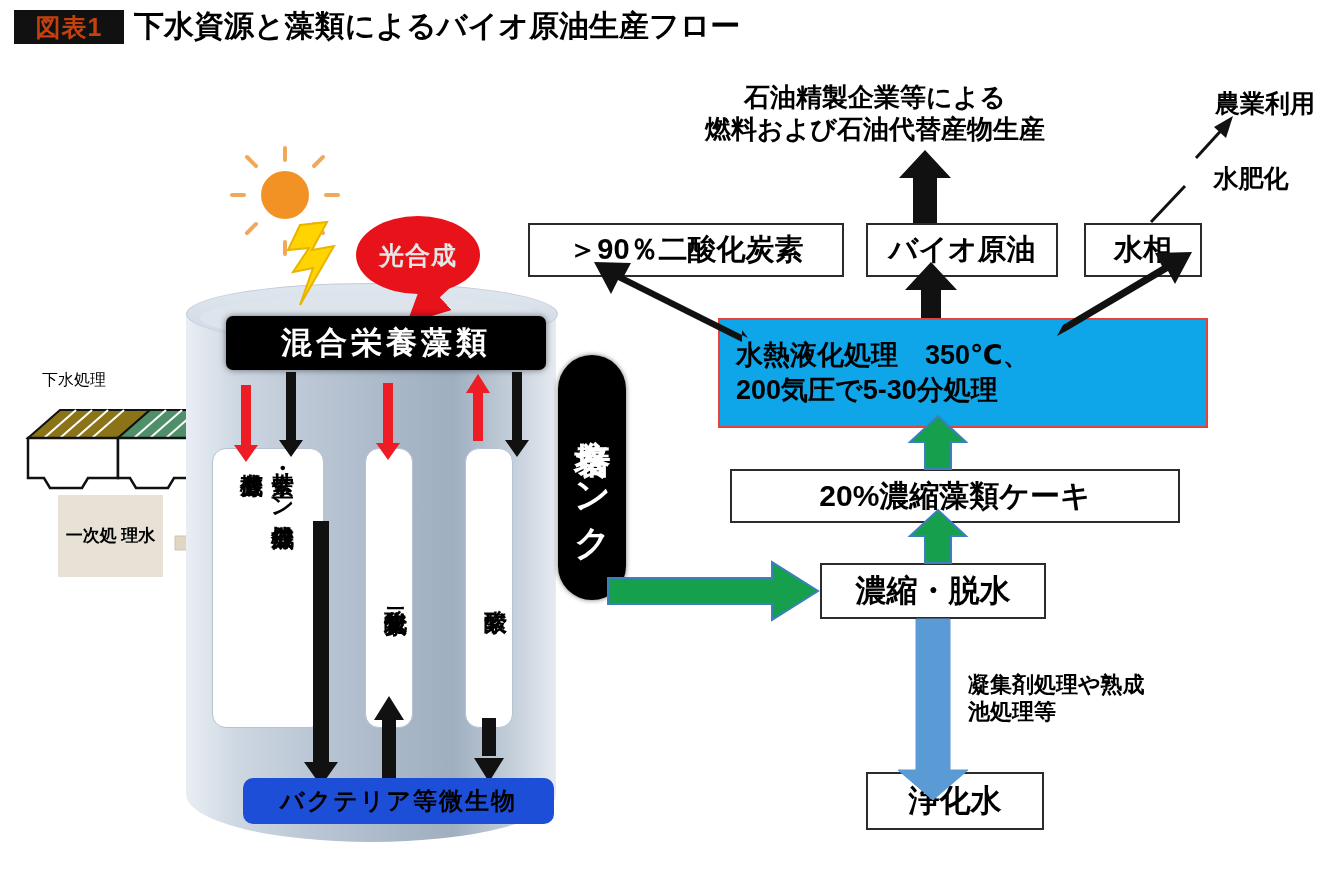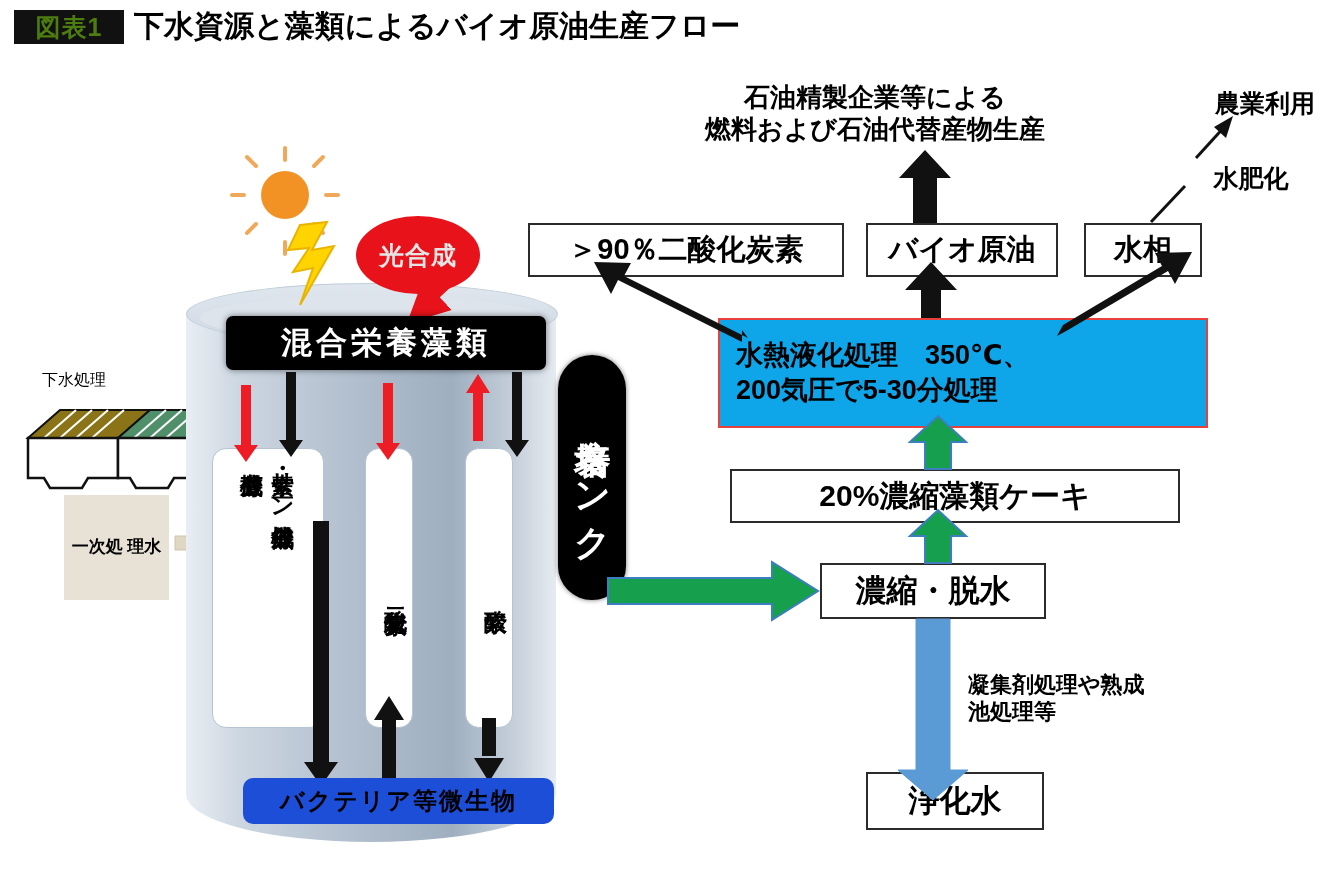--- a/index.html
+++ b/index.html
@@ -3,21 +3,21 @@
 <meta charset="utf-8">
 <style>
   html,body{margin:0;padding:0;background:#ffffff;}
   body{width:1340px;height:875px;position:relative;overflow:hidden;
        font-family:"Liberation Sans","DejaVu Sans",sans-serif;color:#000;}
   #stage{position:absolute;left:0;top:0;width:1340px;height:875px;}
   .abs{position:absolute;}
 
   
   #title-badge{left:14px;top:10px;width:110px;height:34px;background:#111;
-      color:#4d7c0f;font-weight:bold;font-size:25px;line-height:34px;text-align:center;
+      color:#c2410c;font-weight:bold;font-size:25px;line-height:34px;text-align:center;
       letter-spacing:1px;}
   #title-text{left:134px;top:8px;font-size:30px;font-weight:bold;line-height:36px;
       white-space:nowrap;}
 
   
   .box{box-sizing:border-box;border:2px solid #2b2b2b;background:#fff;
        display:flex;align-items:center;justify-content:center;
        font-weight:bold;text-align:center;}
 
   
@@ -62,21 +62,21 @@
       display:flex;align-items:center;padding-left:16px;}
   #htl-text{font-size:27px;font-weight:bold;line-height:1.28;white-space:pre-line;
       text-align:left;}
 
   
   svg.ov{position:absolute;left:0;top:0;width:1340px;height:875px;overflow:visible;
       pointer-events:none;}
 
   
   #sewage-label{left:42px;top:370px;font-size:16px;font-weight:normal;}
-  #primary-water{left:64px;top:495px;width:105px;height:105px;background:#e8e2d6;
+  #primary-water{left:58px;top:495px;width:105px;height:82px;background:#e8e2d6;
       display:flex;align-items:center;justify-content:center;text-align:center;
       font-size:17px;font-weight:bold;line-height:1.35;}
 
   
   #photo-ellipse{left:356px;top:216px;width:124px;height:78px;background:#e8121a;
       border-radius:50%;color:#e5e5e5;display:flex;align-items:center;
       justify-content:center;font-size:25px;font-weight:bold;letter-spacing:1px;}
 
   
   #sun{left:261px;top:171px;width:48px;height:48px;border-radius:50%;

